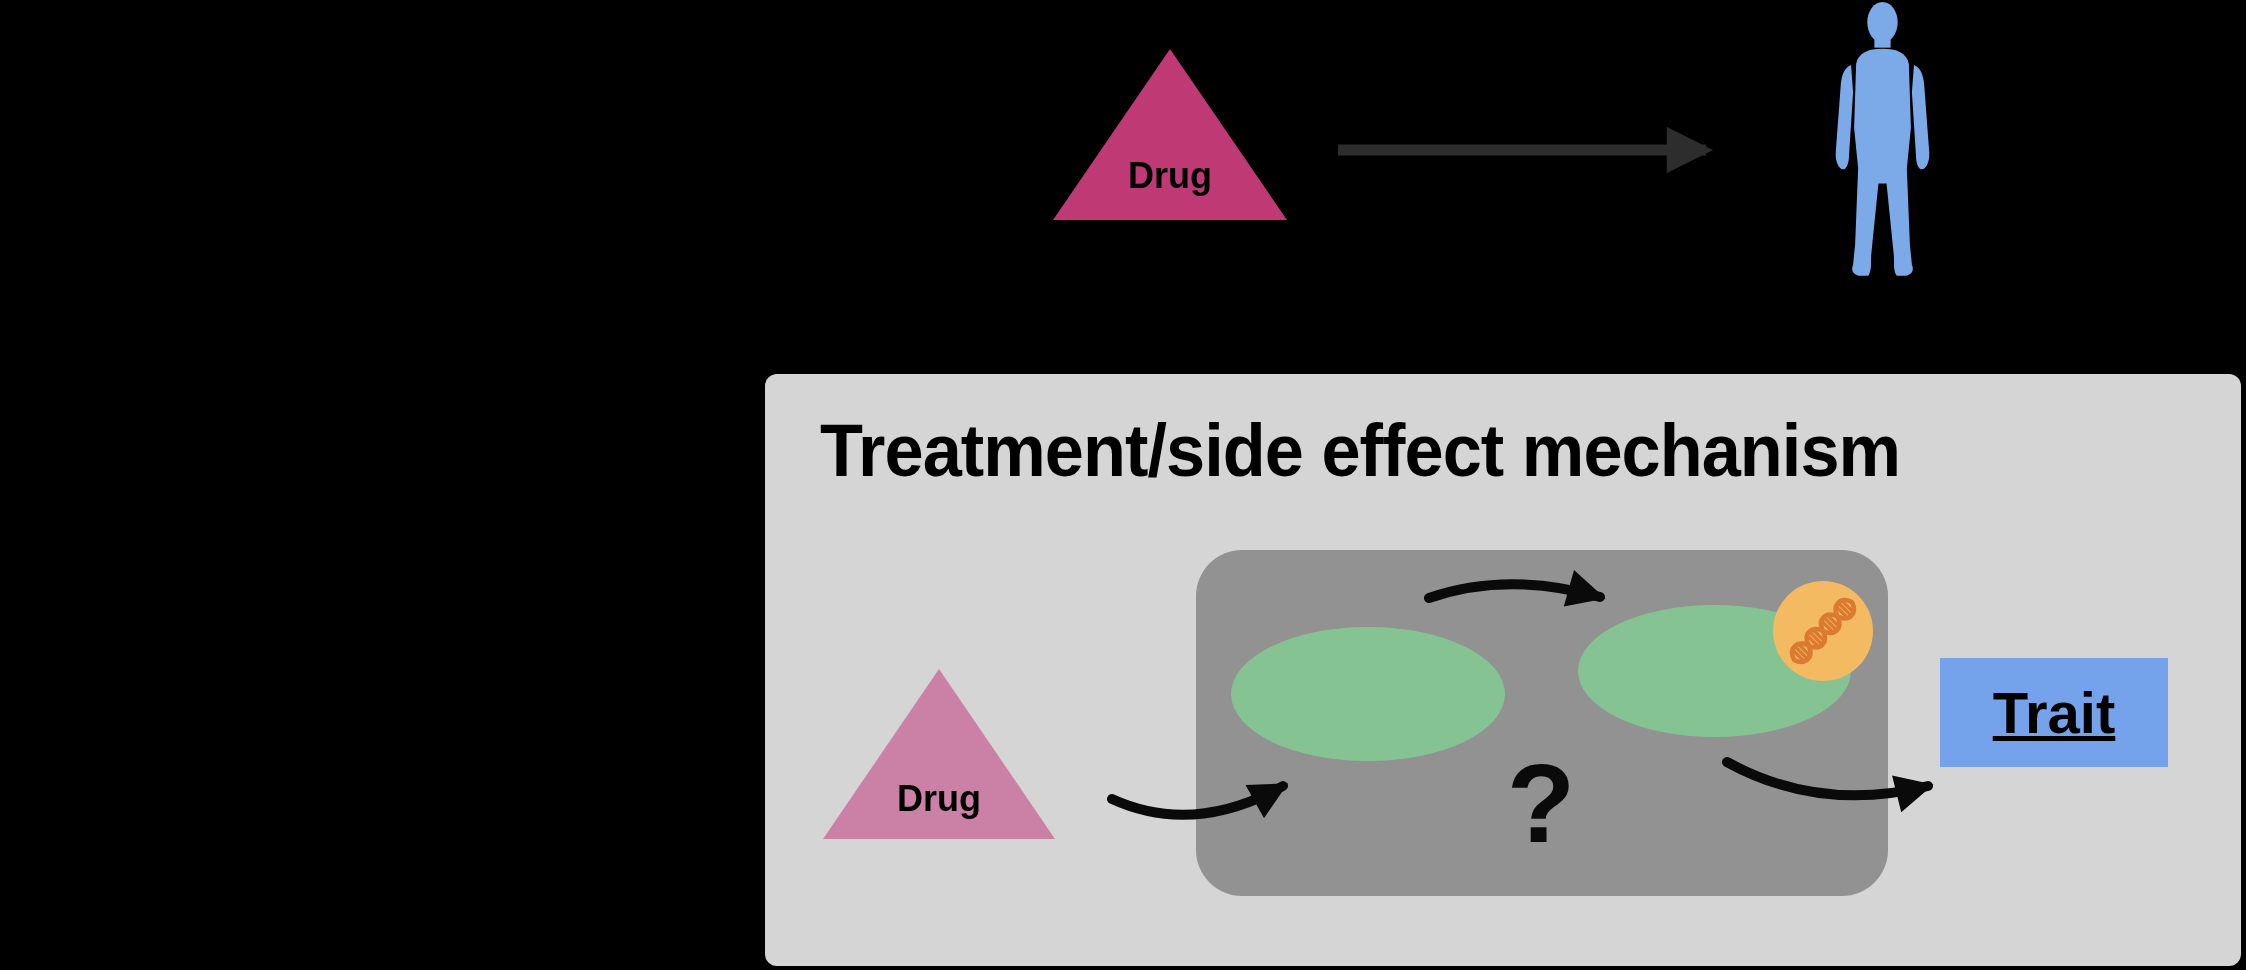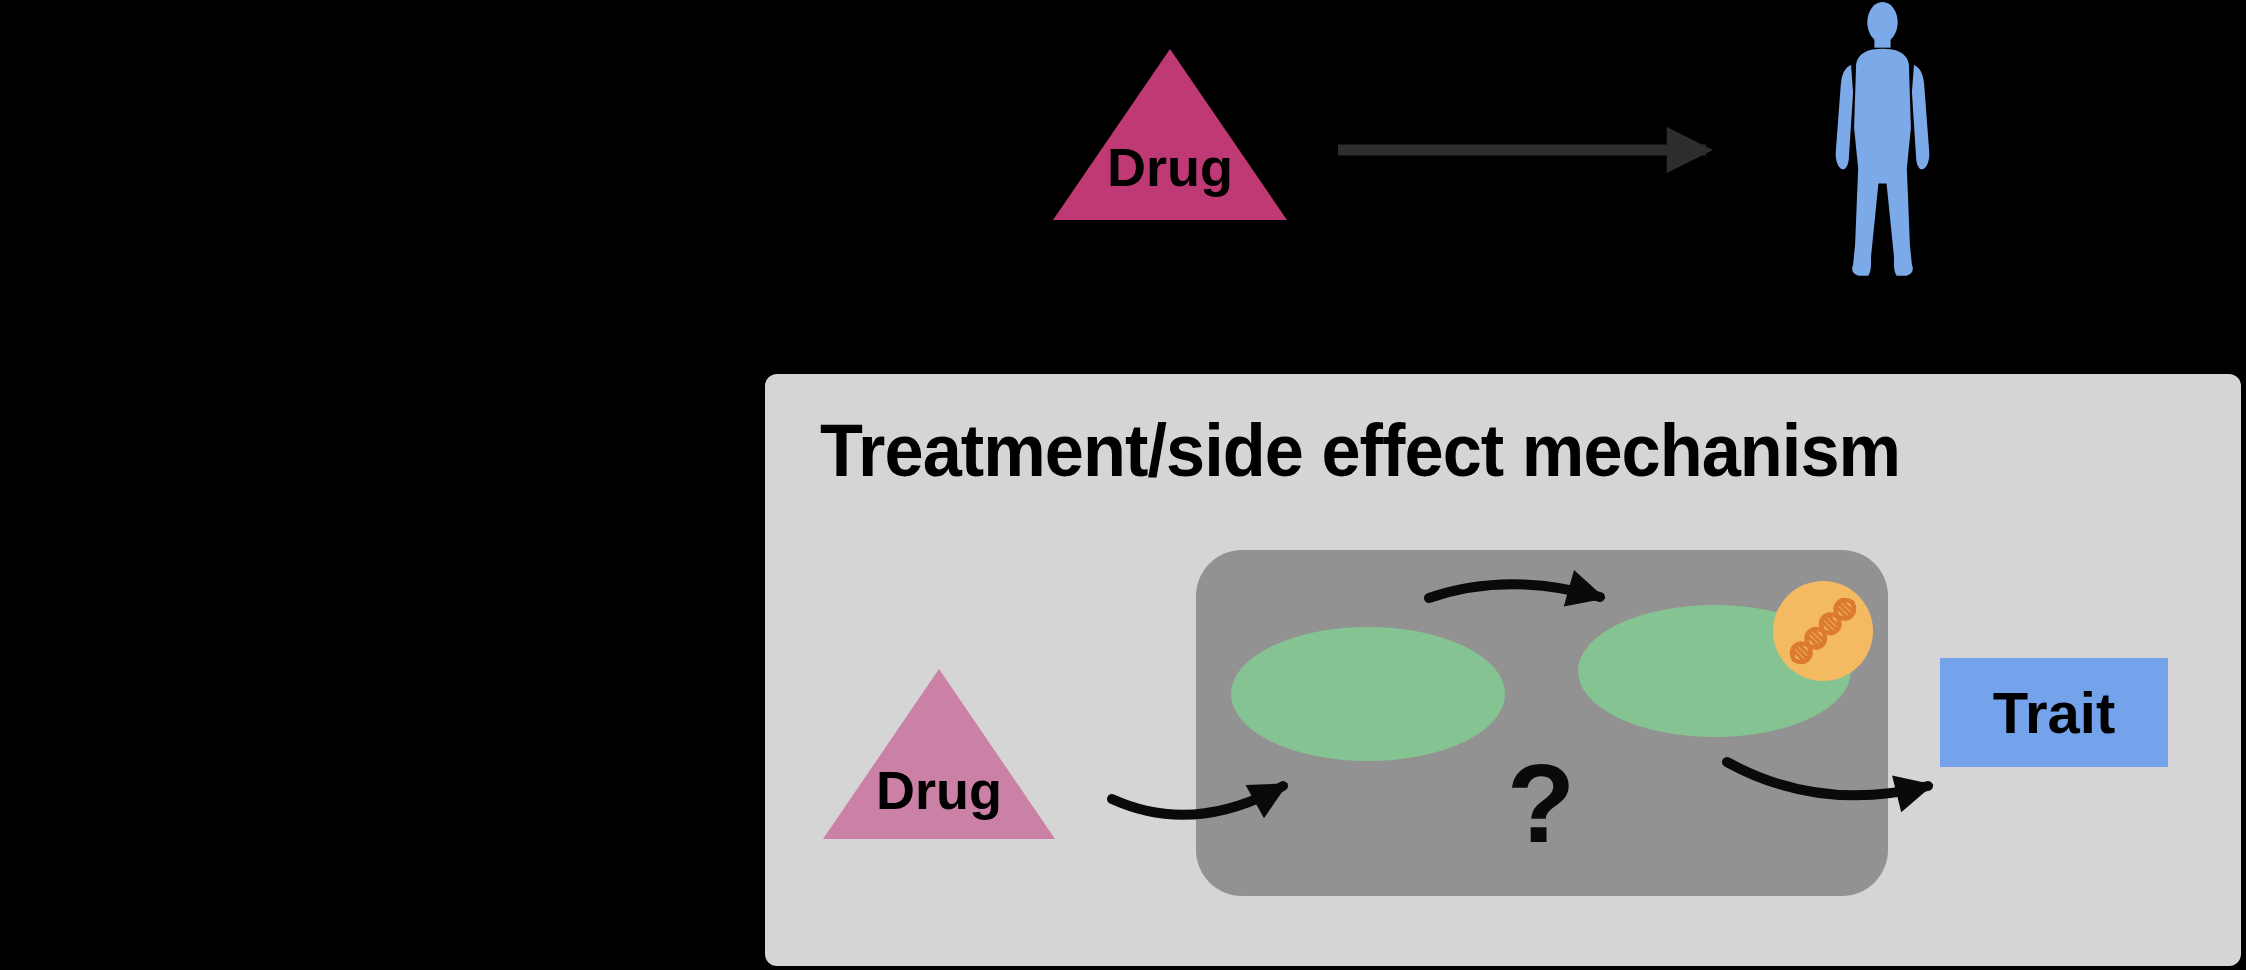--- a/index.html
+++ b/index.html
@@ -6,21 +6,21 @@
   #canvas{
     position:relative;width:2246px;height:970px;overflow:hidden;
     background:var(--canvas_bg,#000);
     font-family:"Liberation Sans",sans-serif;
   }
   .abs{position:absolute;}
   
   .tri-shape{width:100%;height:100%;clip-path:polygon(50% 0,100% 100%,0 100%);}
   .tri-label{
     position:absolute;left:0;right:0;text-align:center;
-    font-weight:bold;font-size:54px;color:var(--text_black,#000);line-height:1;
+    font-weight:bold;font-size:36px;color:var(--text_black,#000);line-height:1;
   }
   #top-drug-triangle{left:1053px;top:49px;width:234px;height:171px;}
   #top-drug-triangle .tri-shape{background:var(--drug_magenta);}
   #top-drug-triangle .tri-label{bottom:26px;}
   #mech-drug-triangle{left:823px;top:669px;width:232px;height:170px;}
   #mech-drug-triangle .tri-shape{background:var(--drug_pink);}
   #mech-drug-triangle .tri-label{bottom:22px;}
   
   #mechanism-panel{
     left:765px;top:374px;width:1476px;height:592px;
@@ -46,21 +46,21 @@
   }
   #dna-badge svg{transform:rotate(45deg);}
   #question-mark{
     left:1466px;top:748px;width:150px;text-align:center;
     font-size:112px;line-height:112px;font-weight:bold;color:var(--arrow_black,#000);
   }
   #trait-box{
     left:1940px;top:658px;width:228px;height:109px;
     background:var(--trait_blue);
     display:flex;align-items:center;justify-content:center;
-    font-size:58px;font-weight:bold;color:var(--text_black,#000);
+    font-size:58px;font-weight:bold;color:var(--text_black,#000);text-decoration:underline;
   }
   #person-figure{left:1825px;top:1px;}
   #arrow-layer{left:0;top:0;width:2246px;height:970px;pointer-events:none;}
 </style>
 </head>
 <body>
 
 <div id="canvas">
 
   <div class="abs" id="top-drug-triangle">

